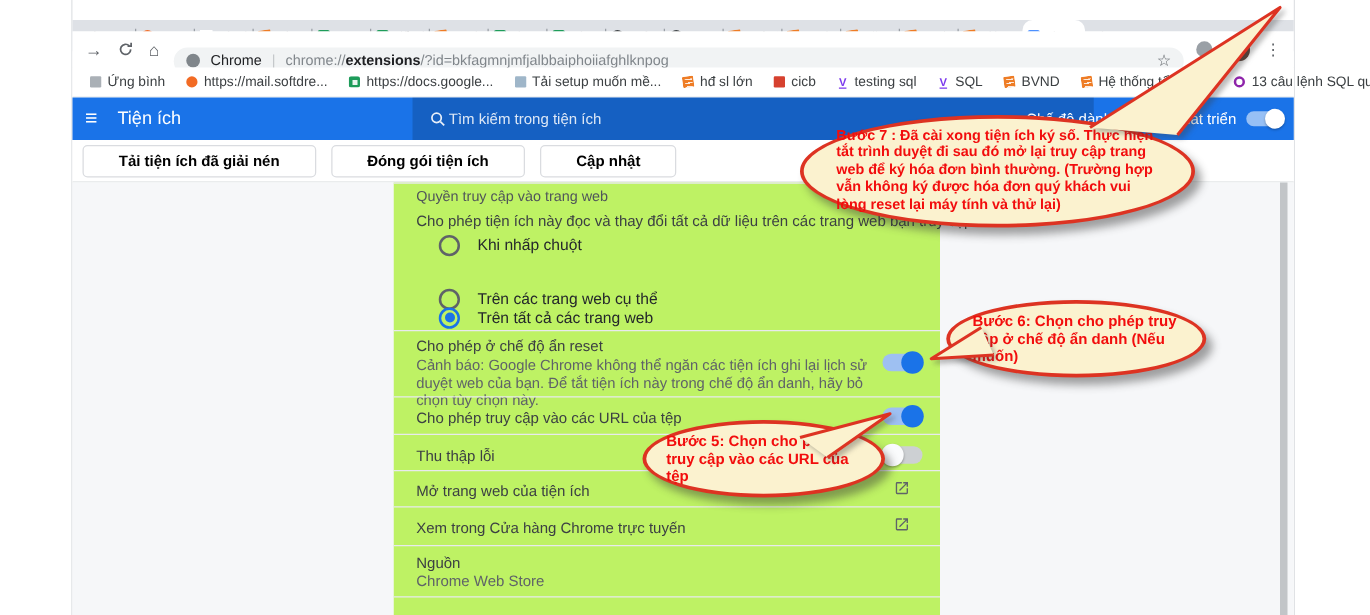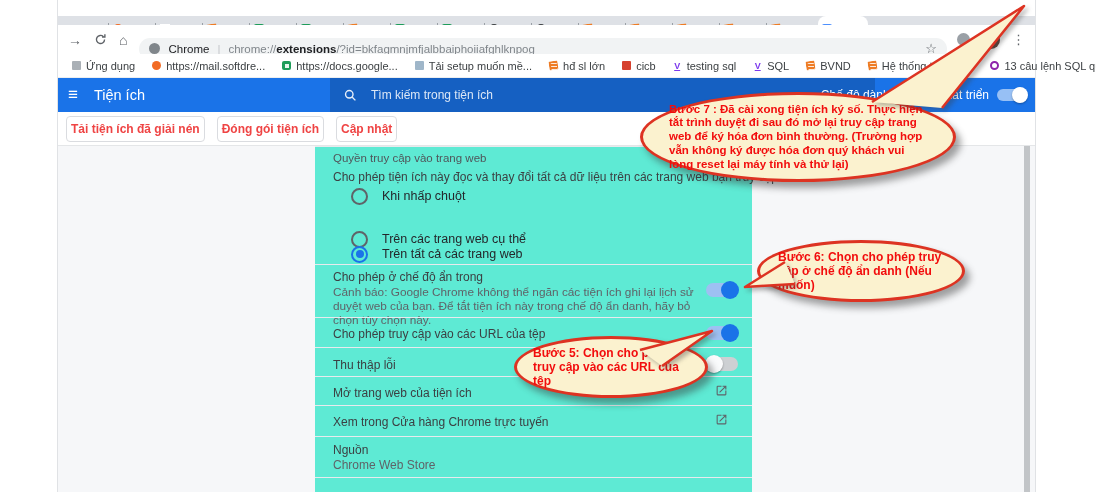--- a/index.html
+++ b/index.html
@@ -64,36 +64,36 @@
   .bm{display:flex;align-items:center;gap:5px;font-size:11px;color:#3c4043;white-space:nowrap;}
   .bm .ic{width:9px;height:9px;}
   
   .exthead{position:absolute;left:0;top:78px;width:100%;height:34px;background:#1a73e8;
            display:flex;align-items:center;color:#fff;}
   .hamb{font-size:17px;margin-left:10px;}
   .exttitle{font-size:14.5px;margin-left:16px;}
   .extsearch{position:absolute;left:272px;top:0;width:545px;height:34px;background:rgba(0,0,0,.16);
              display:flex;align-items:center;padding-left:14px;box-sizing:border-box;}
   .extsearch input{background:transparent;border:none;outline:none;color:#e5e5e5;font-size:12px;
-             margin-left:12px;width:320px;font-family:"Liberation Sans",sans-serif;}
+             margin-left:0;width:320px;font-family:"Liberation Sans",sans-serif;}
   .extsearch input::placeholder{color:rgba(255,255,255,.85);}
   .devmode{position:absolute;right:8px;top:0;height:34px;display:flex;align-items:center;gap:8px;}
   .devlabel{font-size:12px;color:#fff;white-space:nowrap;}
   .tglw{width:30px;height:12px;border-radius:6px;background:rgba(255,255,255,.55);position:relative;}
   .tglw .knob{position:absolute;right:-1px;top:-2px;width:16px;height:16px;border-radius:50%;
               background:#fff;box-shadow:0 1px 2px rgba(0,0,0,.3);}
   
   .actions{position:absolute;left:0;top:112px;width:100%;height:34px;background:#fff;
            display:flex;align-items:center;gap:12px;padding-left:8px;box-sizing:border-box;
            border-bottom:1px solid #e4e6e8;}
-  .abtn{background:#fff;border:1px solid #dadce0;border-radius:4px;color:#ef4444;
-        font-size:12px;font-weight:bold;padding:5px 4px;font-family:"Liberation Sans",sans-serif;}
+  .abtn{background:#fff;border:1px solid #dadce0;border-radius:4px;color:#000000;
+        font-size:12px;font-weight:bold;padding:5px 28px;font-family:"Liberation Sans",sans-serif;}
   
   .content{position:absolute;left:0;top:146px;width:100%;height:346px;background:#f6f7f9;}
-  .card{position:absolute;left:257px;top:0;width:437px;height:346px;background:#5eead4;
+  .card{position:absolute;left:257px;top:0;width:437px;height:346px;background:#bef264;
         border-top:1px solid #e8eaed;}
   .crow-div{position:absolute;left:0;width:437px;height:1px;background:#e8eaed;}
   .ctext{position:absolute;left:18px;font-size:12px;color:#3c4043;white-space:nowrap;}
   .csub{color:#5f6368;}
   .ctitle{color:#50555a;font-size:11.5px;}
   .radiorow{position:absolute;left:36px;display:flex;align-items:center;gap:14px;height:18px;}
   .radio{width:13px;height:13px;border:2px solid #5f6368;border-radius:50%;box-sizing:content-box;
          position:relative;flex:none;}
   .radio.sel{border-color:#1a73e8;}
   .radio.sel::after{content:"";position:absolute;left:2.5px;top:2.5px;width:8px;height:8px;
@@ -230,21 +230,21 @@
         <span class="star">☆</span>
       </div>
       <span class="extpuzzle"></span>
       <span class="avatar"></span>
       <span class="dots">⋮</span>
     </div>
 
     <div class="bookmarks" id="bookmarks">
         <div class="bm">
           <span class="ic ic-apps-grid"></span>
-          <span>Ứng dụng</span>
+          <span>Ứng bình</span>
         </div>
         <div class="bm">
           <span class="ic ic-star-orange"></span>
           <span>https://mail.softdre...</span>
         </div>
         <div class="bm">
           <span class="ic ic-sheet-green"></span>
           <span>https://docs.google...</span>
         </div>
         <div class="bm">
@@ -322,21 +322,21 @@
               <span class="radio"></span>
               <span class="radiolbl">Trên các trang web cụ thể</span>
             </div>
             <div class="radiorow" style="top: 98px;">
               <span class="radio sel"></span>
               <span class="radiolbl">Trên tất cả các trang web</span>
             </div>
           </div>
 
         <div class="crow-div" style="top:117px"></div>
-        <div class="ctext" style="top:123px">Cho phép ở chế độ ẩn trong</div>
+        <div class="ctext" style="top:123px">Cho phép ở chế độ ẩn reset</div>
         <div class="wrapdesc" style="top:138px">Cảnh báo: Google Chrome không thể ngăn các tiện ích ghi lại lịch sử duyệt web của bạn. Để tắt tiện ích này trong chế độ ẩn danh, hãy bỏ chọn tùy chọn này.</div>
         <div class="tgl on" style="top:136px">
             <span class="knob"></span>
           </div>
 
         <div class="crow-div" style="top:170px"></div>
         <div class="ctext" style="top:180px">Cho phép truy cập vào các URL của tệp</div>
         <div class="tgl on" style="top:179px">
             <span class="knob"></span>
           </div>

